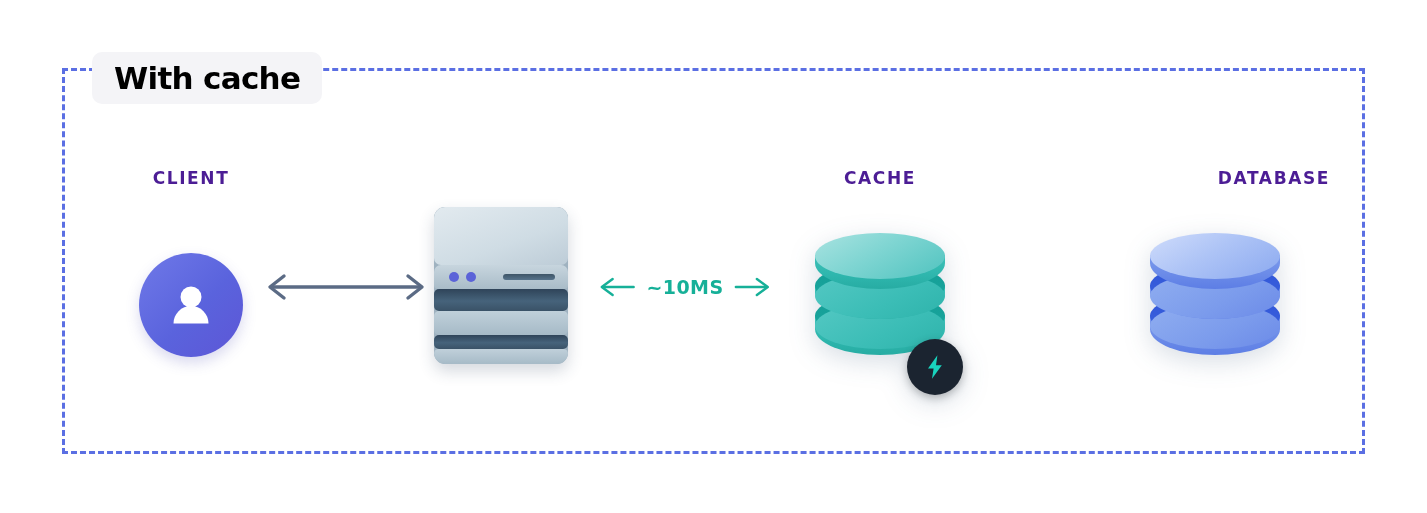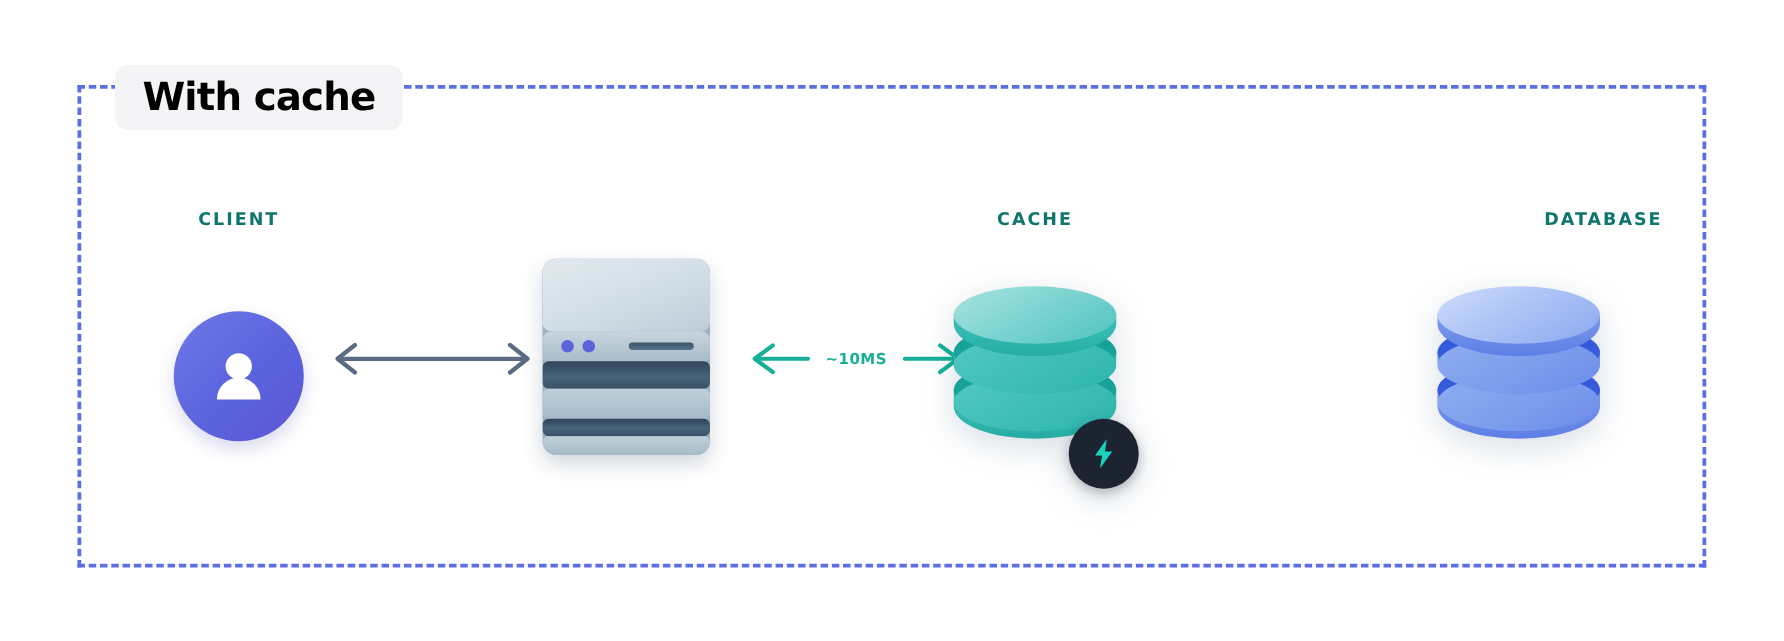--- a/index.html
+++ b/index.html
@@ -57,39 +57,39 @@
   }
 
   
   .node {
     position: absolute;
     top: 168px;
     width: 230px;
     text-align: center;
   }
   .node-label {
-    font-size: 14px;
+    font-size: 17px;
     font-weight: bold;
     letter-spacing: 1.6px;
-    color: #0f766e;
+    color: #4c1d95;
     text-transform: uppercase;
     font-family: "DejaVu Sans", "Liberation Sans", sans-serif;
   }
   .node-art {
     position: relative;
     height: 190px;
     margin-top: 22px;
     display: flex;
     align-items: center;
     justify-content: center;
   }
 
   #node-client  { left: 76px; }
   #node-server  { left: 386px; }
-  #node-cache   { left: 713px; }
+  #node-cache   { left: 765px; }
   #node-database{ left: 1100px; text-align: right; }
 
   
   .avatar {
     width: 104px;
     height: 104px;
     border-radius: 50%;
     background: linear-gradient(135deg, #6f79e8 0%, #5a63dd 55%, #5d56d6 100%);
     box-shadow: 0 6px 14px rgba(80,80,180,0.22);
     display: flex;
@@ -196,21 +196,21 @@
   
   .arrow-group {
     position: absolute;
     top: 272px;
     display: flex;
     align-items: center;
     justify-content: center;
     gap: 10px;
   }
   .arrow-label {
-    font-size: 12px;
+    font-size: 19px;
     font-weight: bold;
     letter-spacing: 0.4px;
     white-space: nowrap;
     font-family: "DejaVu Sans", "Liberation Sans", sans-serif;
   }
   #arrow-client-server { left: 262px; width: 168px; }
   #arrow-server-cache  { left: 596px; width: 178px; }
   #arrow-cache-db      { left: 948px; width: 182px; }
 
   .teal  { color: #16b098; }

